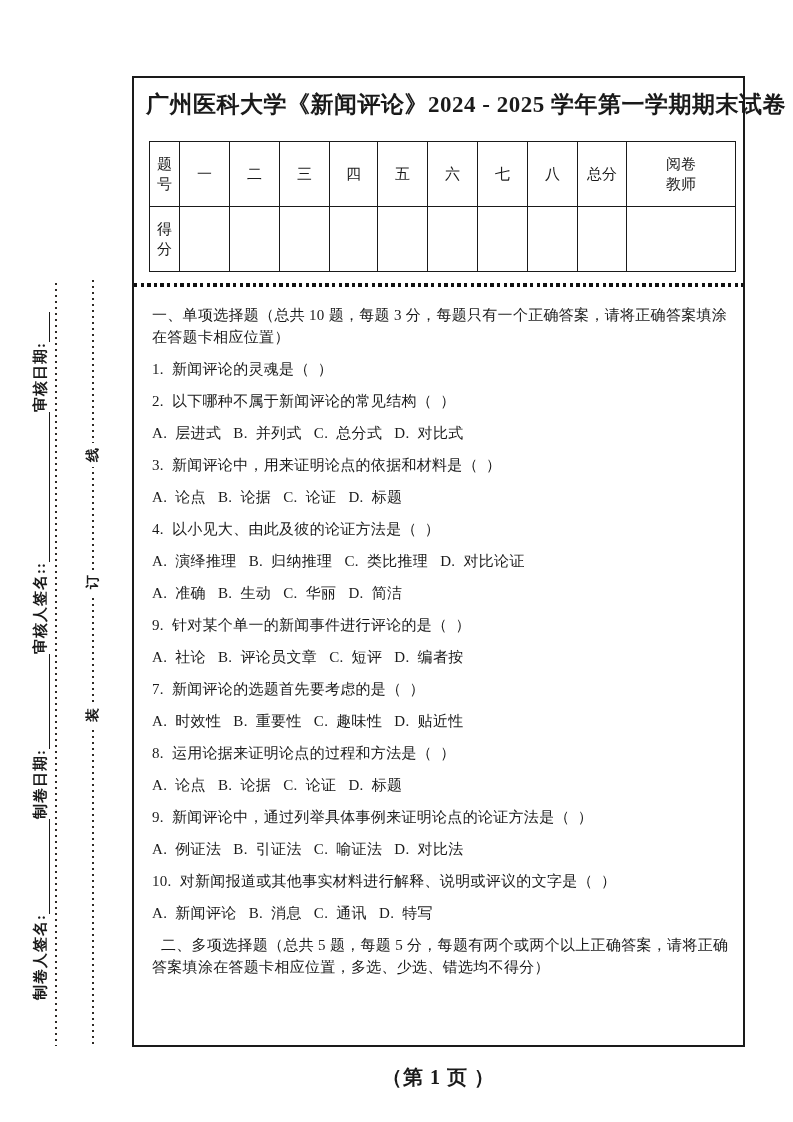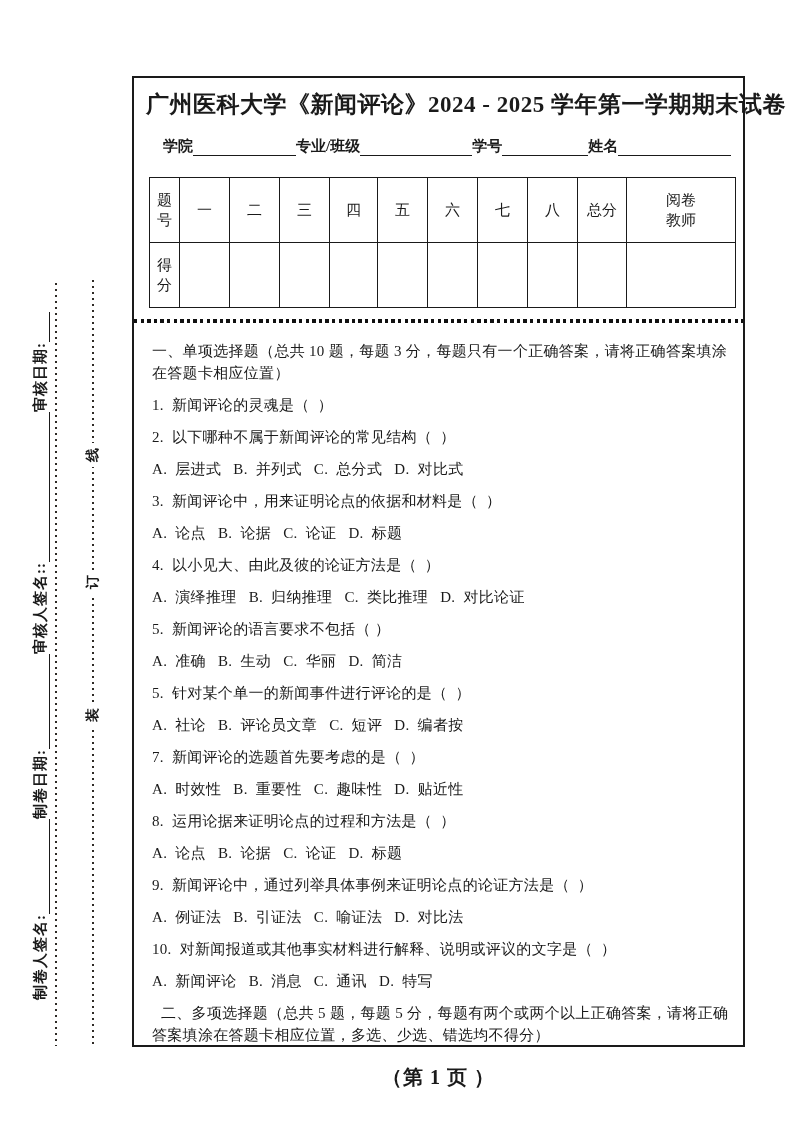--- a/index.html
+++ b/index.html
@@ -154,30 +154,20 @@
 <div class="dot-line one"></div>
 <div class="dot-line two"></div>
 <span class="bind-char c0">线</span>
 <span class="bind-char c1">订</span>
 <span class="bind-char c2">装</span>
 
 <div class="frame">
 
   <div class="title">广州医科大学《新闻评论》2024 - 2025 学年第一学期期末试卷</div>
 
-  <div class="fields">
-    <span class="f-label">学院</span>
-    <span class="f-line w0"></span>
-    <span class="f-label">专业/班级</span>
-    <span class="f-line w1"></span>
-    <span class="f-label">学号</span>
-    <span class="f-line w2"></span>
-    <span class="f-label">姓名</span>
-    <span class="f-line w3"></span>
-  </div>
 
   <table class="score">
     <colgroup>
       <col style="width:30px">
         <col style="width:50px">
         <col style="width:50px">
         <col style="width:50px">
       <col style="width:48px">
         <col style="width:50px">
         <col style="width:50px">
@@ -227,23 +217,22 @@
   <div class="body-text">
     <p>一、单项选择题（总共 10 题，每题 3 分，每题只有一个正确答案，请将正确答案填涂在答题卡相应位置）</p>
 
     <p>1.  新闻评论的灵魂是（  ）</p>
     <p>2.  以下哪种不属于新闻评论的常见结构（  ）</p>
     <p>A.  层进式   B.  并列式   C.  总分式   D.  对比式</p>
     <p>3.  新闻评论中，用来证明论点的依据和材料是（  ）</p>
     <p>A.  论点   B.  论据   C.  论证   D.  标题</p>
     <p>4.  以小见大、由此及彼的论证方法是（  ）</p>
     <p>A.  演绎推理   B.  归纳推理   C.  类比推理   D.  对比论证</p>
-    <p>5.  新闻评论的语言要求不包括（ ）</p>
     <p>A.  准确   B.  生动   C.  华丽   D.  简洁</p>
-    <p>5.  针对某个单一的新闻事件进行评论的是（  ）</p>
+    <p>9.  针对某个单一的新闻事件进行评论的是（  ）</p>
     <p>A.  社论   B.  评论员文章   C.  短评   D.  编者按</p>
     <p>7.  新闻评论的选题首先要考虑的是（  ）</p>
     <p>A.  时效性   B.  重要性   C.  趣味性   D.  贴近性</p>
     <p>8.  运用论据来证明论点的过程和方法是（  ）</p>
     <p>A.  论点   B.  论据   C.  论证   D.  标题</p>
     <p>9.  新闻评论中，通过列举具体事例来证明论点的论证方法是（  ）</p>
     <p>A.  例证法   B.  引证法   C.  喻证法   D.  对比法</p>
     <p>10.  对新闻报道或其他事实材料进行解释、说明或评议的文字是（  ）</p>
     <p>A.  新闻评论   B.  消息   C.  通讯   D.  特写</p>
 

